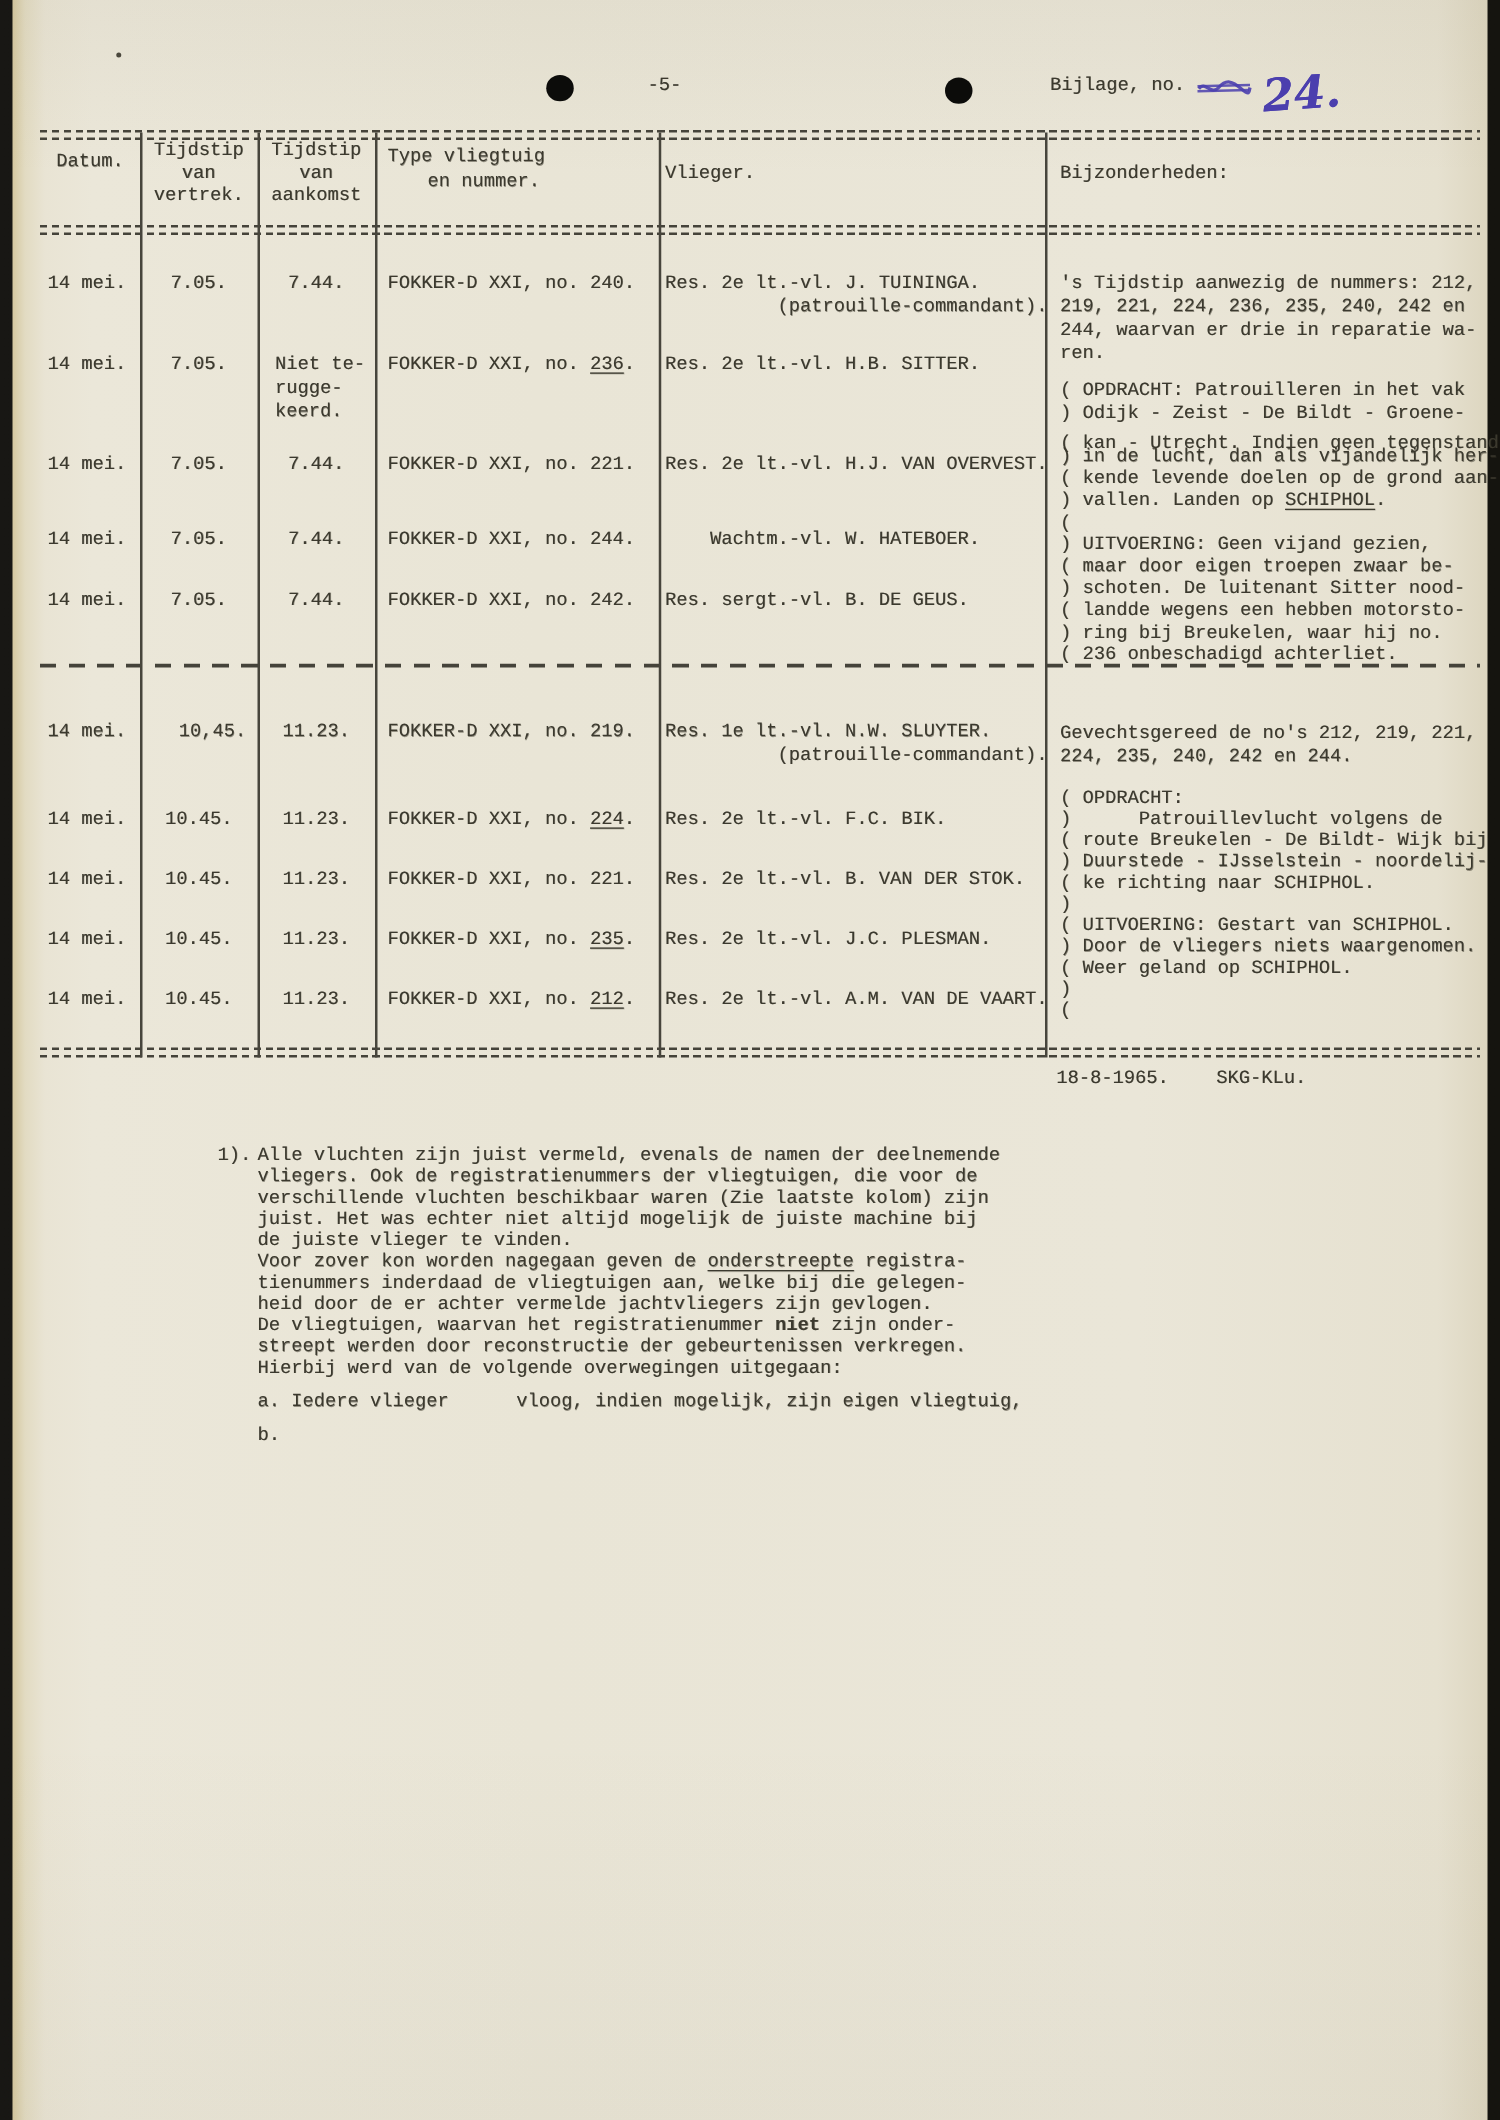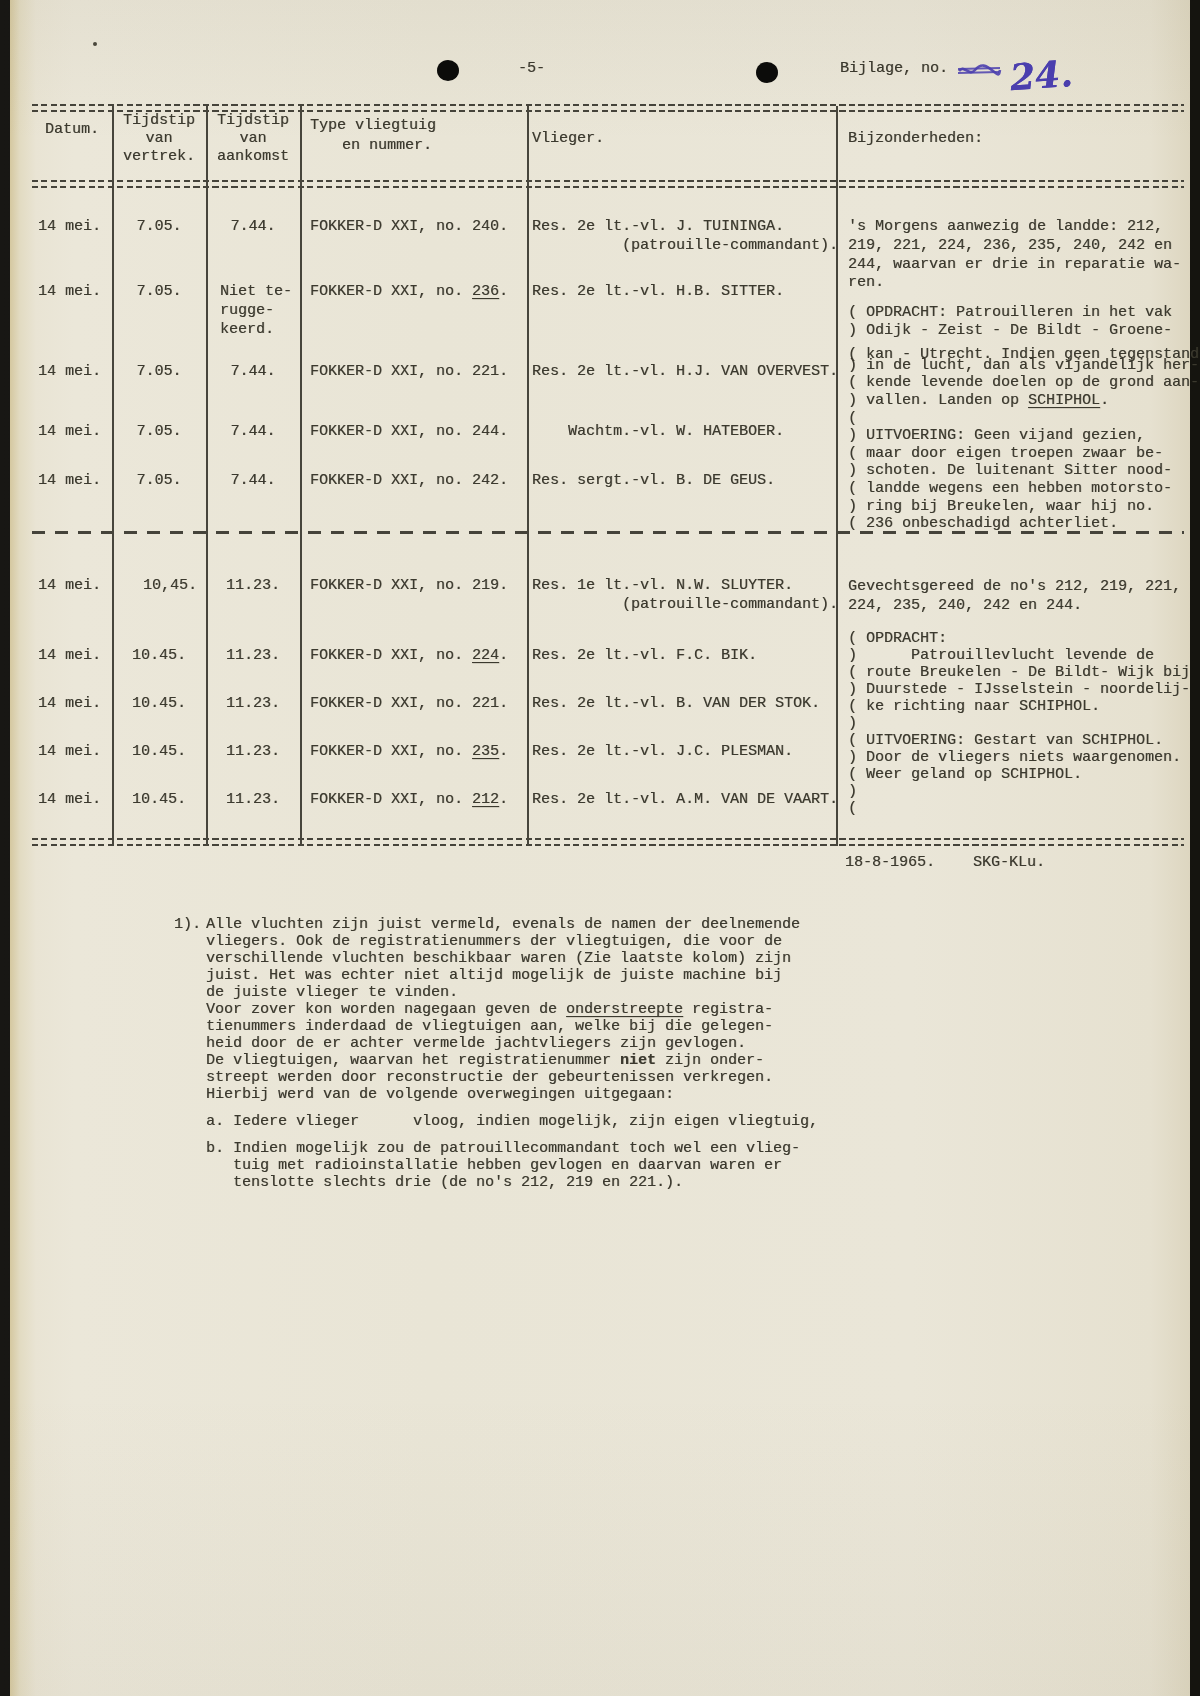--- a/index.html
+++ b/index.html
@@ -120,21 +120,21 @@
       <div class="mono abs" style="left: 28px; top: 423px;">14 mei.</div>
       <div class="mono abs" style="left: 102px; top: 423px; width: 94px; text-align: center;">7.05.</div>
       <div class="mono abs" style="left: 196px; top: 423px; width: 94px; text-align: center;">7.44.</div>
       <div class="mono abs" style="left: 300px; top: 423px;">FOKKER-D XXI, no. 244.</div>
       <div class="mono abs" style="left: 522px; top: 423px; margin-left: 36px;">Wachtm.-vl. W. HATEBOER.</div>
       <div class="mono abs" style="left: 28px; top: 472px;">14 mei.</div>
       <div class="mono abs" style="left: 102px; top: 472px; width: 94px; text-align: center;">7.05.</div>
       <div class="mono abs" style="left: 196px; top: 472px; width: 94px; text-align: center;">7.44.</div>
       <div class="mono abs" style="left: 300px; top: 472px;">FOKKER-D XXI, no. 242.</div>
       <div class="mono abs" style="left: 522px; top: 472px;">Res. sergt.-vl. B. DE GEUS.</div>
-      <div class="mono abs" style="left: 838px; top: 218px;">'s Morgens aanwezig de landde: 212,</div>
+      <div class="mono abs" style="left: 838px; top: 218px;">'s Tijdstip aanwezig de nummers: 212,</div>
       <div class="mono abs" style="left: 838px; top: 236.8px;">219, 221, 224, 236, 235, 240, 242 en</div>
       <div class="mono abs" style="left: 838px; top: 255.6px; text-align: right;">244, waarvan er drie in reparatie wa-</div>
       <div class="mono abs" style="left: 838px; top: 274.4px;">ren.</div>
       <div class="mono abs" style="left: 838px; top: 304px;">( OPDRACHT: Patrouilleren in het vak</div>
       <div class="mono abs" style="left: 838px; top: 321.6px;">) Odijk - Zeist - De Bildt - Groene-</div>
       <div class="mono abs" style="left: 838px; top: 346px;">( kan - Utrecht. Indien geen tegenstand</div>
       <div class="mono abs" style="left: 838px; top: 356.8px;">) in de lucht, dan als vijandelijk her-</div>
       <div class="mono abs" style="left: 838px; top: 374.4px;">( kende levende doelen op de grond aan-</div>
       <div class="mono abs" style="left: 838px; top: 392px;">) vallen. Landen op <u>SCHIPHOL</u>.</div>
       <div class="mono abs" style="left: 838px; top: 409.6px;">(</div>
@@ -166,21 +166,21 @@
       <div class="mono abs" style="left: 300px; top: 743px;">FOKKER-D XXI, no. <u>235</u>.</div>
       <div class="mono abs" style="left: 522px; top: 743px;">Res. 2e lt.-vl. J.C. PLESMAN.</div>
       <div class="mono abs" style="left: 28px; top: 791px;">14 mei.</div>
       <div class="mono abs" style="left: 102px; top: 791px; width: 94px; text-align: center;">10.45.</div>
       <div class="mono abs" style="left: 196px; top: 791px; width: 94px; text-align: center;">11.23.</div>
       <div class="mono abs" style="left: 300px; top: 791px;">FOKKER-D XXI, no. <u>212</u>.</div>
       <div class="mono abs" style="left: 522px; top: 791px;">Res. 2e lt.-vl. A.M. VAN DE VAART.</div>
       <div class="mono abs" style="left: 838px; top: 578px;">Gevechtsgereed de no's 212, 219, 221,</div>
       <div class="mono abs" style="left: 838px; top: 597px;">224, 235, 240, 242 en 244.</div>
       <div class="mono abs" style="left: 838px; top: 630px;">( OPDRACHT:</div>
-      <div class="mono abs" style="left: 838px; top: 647px;">)      Patrouillevlucht levende de</div>
+      <div class="mono abs" style="left: 838px; top: 647px;">)      Patrouillevlucht volgens de</div>
       <div class="mono abs" style="left: 838px; top: 664px;">( route Breukelen - De Bildt- Wijk bij</div>
       <div class="mono abs" style="left: 838px; top: 681px;">) Duurstede - IJsselstein - noordelij-</div>
       <div class="mono abs" style="left: 838px; top: 698px;">( ke richting naar SCHIPHOL.</div>
       <div class="mono abs" style="left: 838px; top: 715px;">)</div>
       <div class="mono abs" style="left: 838px; top: 732px;">( UITVOERING: Gestart van SCHIPHOL.</div>
       <div class="mono abs" style="left: 838px; top: 749px;">) Door de vliegers niets waargenomen.</div>
       <div class="mono abs" style="left: 838px; top: 766px;">( Weer geland op SCHIPHOL.</div>
       <div class="mono abs" style="left: 838px; top: 783px;">)</div>
       <div class="mono abs" style="left: 838px; top: 800px;">(</div>
     </div>
@@ -205,20 +205,17 @@
 streept werden door reconstructie der gebeurtenissen verkregen.
 Hierbij werd van de volgende overwegingen uitgegaan:</div>
     </div>
     <div id="fn-items" style="margin-left:32px;">
         <div class="fn-item">
           <span class="mono fn-label">a.</span>
           <div class="mono fn-lines">Iedere vlieger      vloog, indien mogelijk, zijn eigen vliegtuig,</div>
         </div>
         <div class="fn-item">
           <span class="mono fn-label">b.</span>
-          <div class="mono fn-lines">Indien mogelijk zou de patrouillecommandant toch wel een vlieg-
-tuig met radioinstallatie hebben gevlogen en daarvan waren er
-tenslotte slechts drie (de no's 212, 219 en 221.).</div>
         </div>
       </div>
   </div>
 
 </div>
 
 </body></html>

